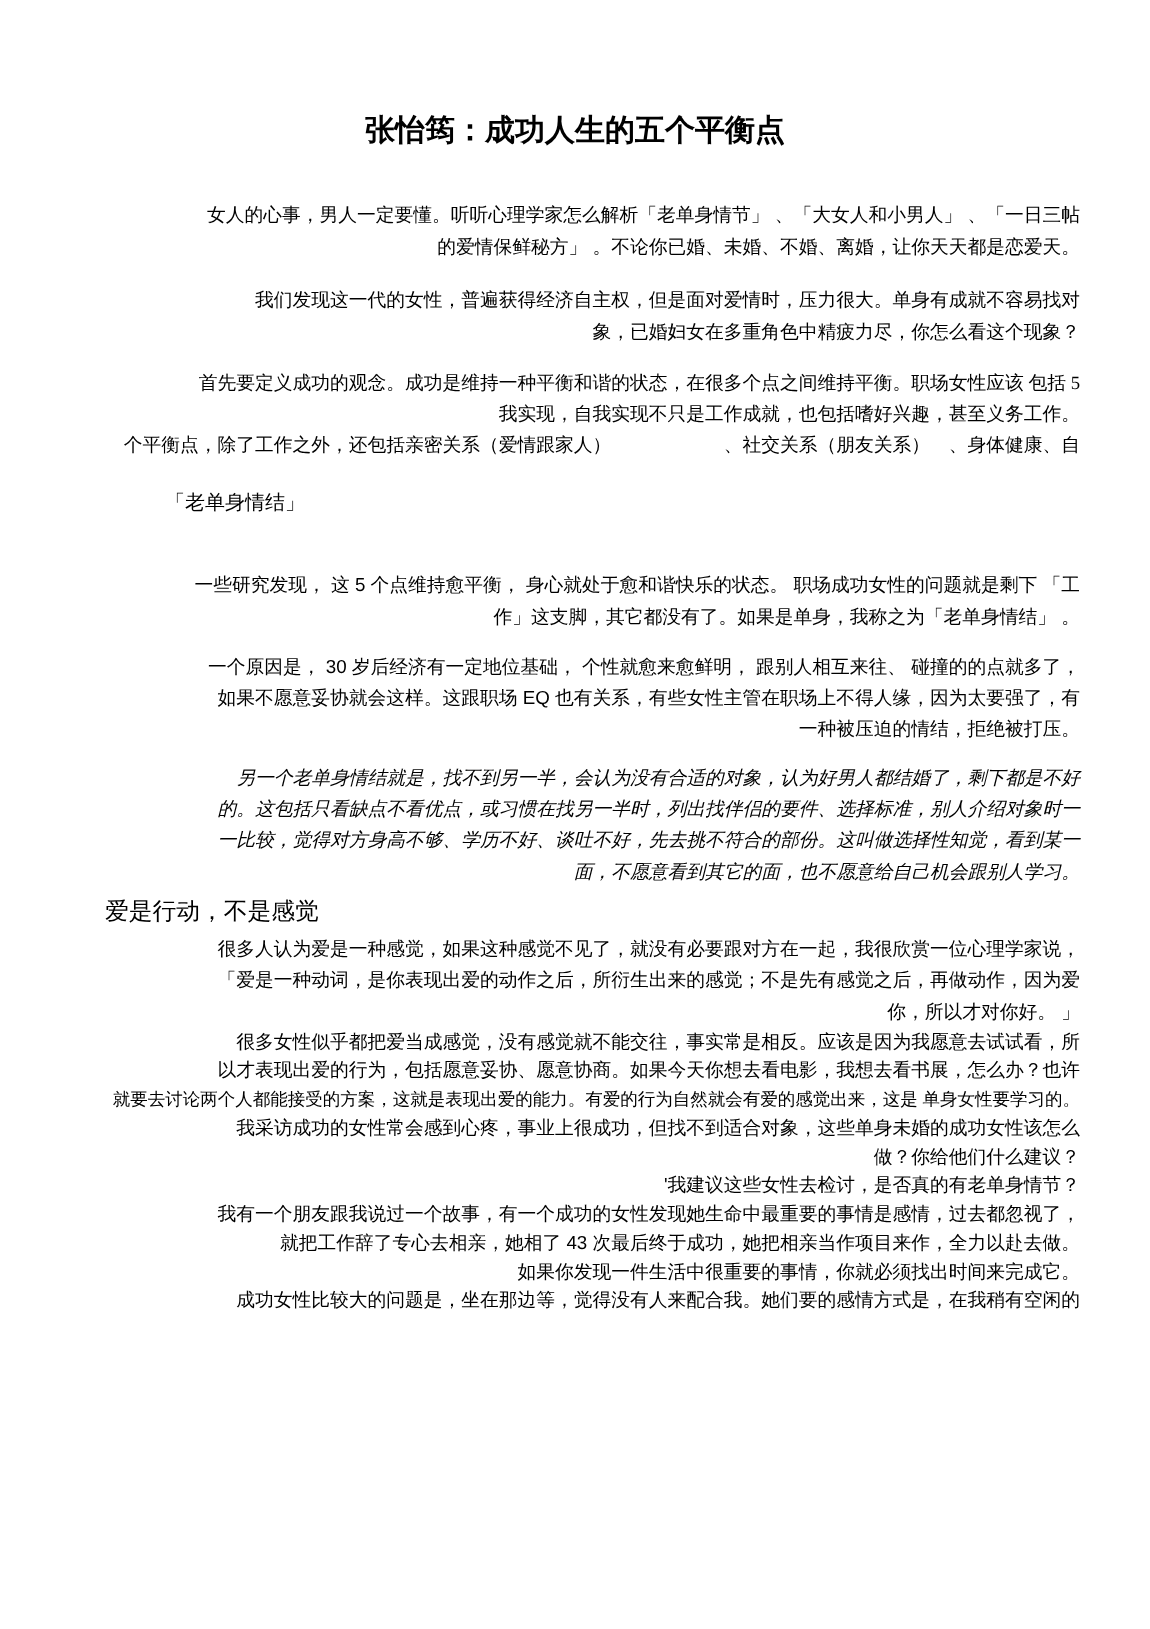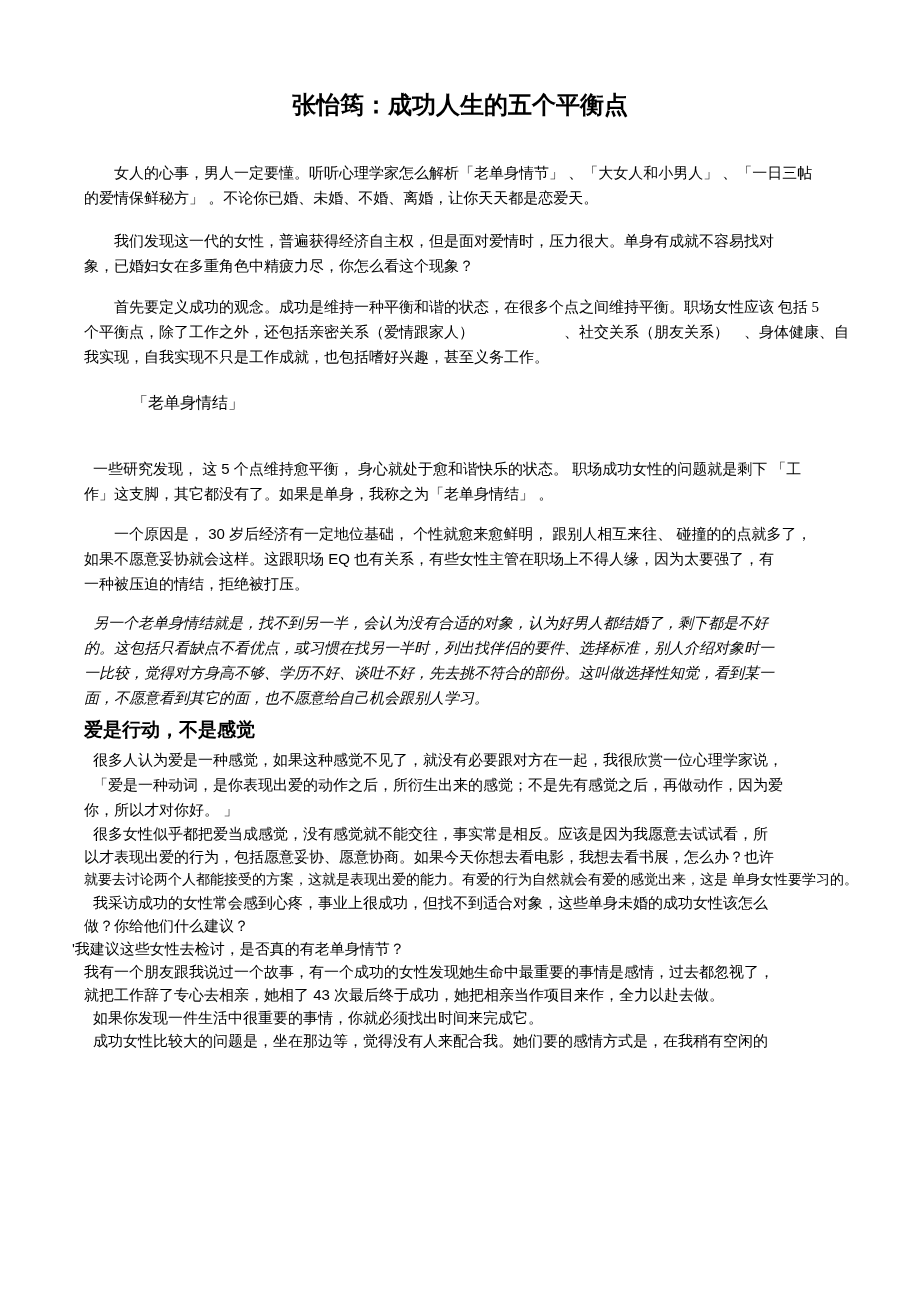--- a/index.html
+++ b/index.html
@@ -11,33 +11,33 @@
     background:#ffffff;color:#000000;
     font-family:"Liberation Sans","DejaVu Sans",sans-serif;
     overflow:hidden;
   }
   .doc-title{
     font-size:24px;font-weight:700;line-height:34px;
     text-align:center;
     margin:0 -56px 0 -84px;
     white-space:pre;
   }
-  .para{margin:0;}
+  .para{margin:0;text-align:right;}
   .line{white-space:pre;font-size:15px;line-height:25px;}
   .tight .line{line-height:23px;}
   .fit{font-size:14px;}
   .ind2{padding-left:30px;}
   .inds{padding-left:9px;}
   .outd{margin-left:-12px;}
   .h1{
     font-size:16px;font-weight:400;line-height:30px;
     padding-left:48px;margin:18px 0 0 0;white-space:pre;
   }
   .h2{
-    font-size:19px;font-weight:700;line-height:28px;
+    font-size:19px;font-weight:400;line-height:28px;
     margin:6px 0 0 0;white-space:pre;
   }
   .g38{margin-top:38px;} .g18{margin-top:18px;} .g17{margin-top:17px;font-family:Liberation Serif, serif;}
   .g15{margin-top:15px;} .g14{margin-top:14px;font-style:italic;} .g11{margin-top:3px;}
 </style>
 </head>
 <body>
 
 <div class="page">
 
@@ -48,22 +48,22 @@
     <div class="line">的爱情保鲜秘方」 。不论你已婚、未婚、不婚、离婚，让你天天都是恋爱天。</div>
   </div>
 
   <div class="para g18">
     <div class="line ind2">我们发现这一代的女性，普遍获得经济自主权，但是面对爱情时，压力很大。单身有成就不容易找对</div>
     <div class="line">象，已婚妇女在多重角色中精疲力尽，你怎么看这个现象？</div>
   </div>
 
   <div class="para g17">
     <div class="line ind2">首先要定义成功的观念。成功是维持一种平衡和谐的状态，在很多个点之间维持平衡。职场女性应该 包括 5</div>
+    <div class="line">我实现，自我实现不只是工作成就，也包括嗜好兴趣，甚至义务工作。</div>
     <div class="line">个平衡点，除了工作之外，还包括亲密关系（爱情跟家人）　　　　　　、社交关系（朋友关系）　、身体健康、自</div>
-    <div class="line">我实现，自我实现不只是工作成就，也包括嗜好兴趣，甚至义务工作。</div>
   </div>
 
   <div class="h1">「老单身情结」</div>
 
   <div class="para g38">
     <div class="line inds">一些研究发现， 这 5 个点维持愈平衡， 身心就处于愈和谐快乐的状态。 职场成功女性的问题就是剩下 「工</div>
     <div class="line">作」这支脚，其它都没有了。如果是单身，我称之为「老单身情结」 。</div>
   </div>
 
 

